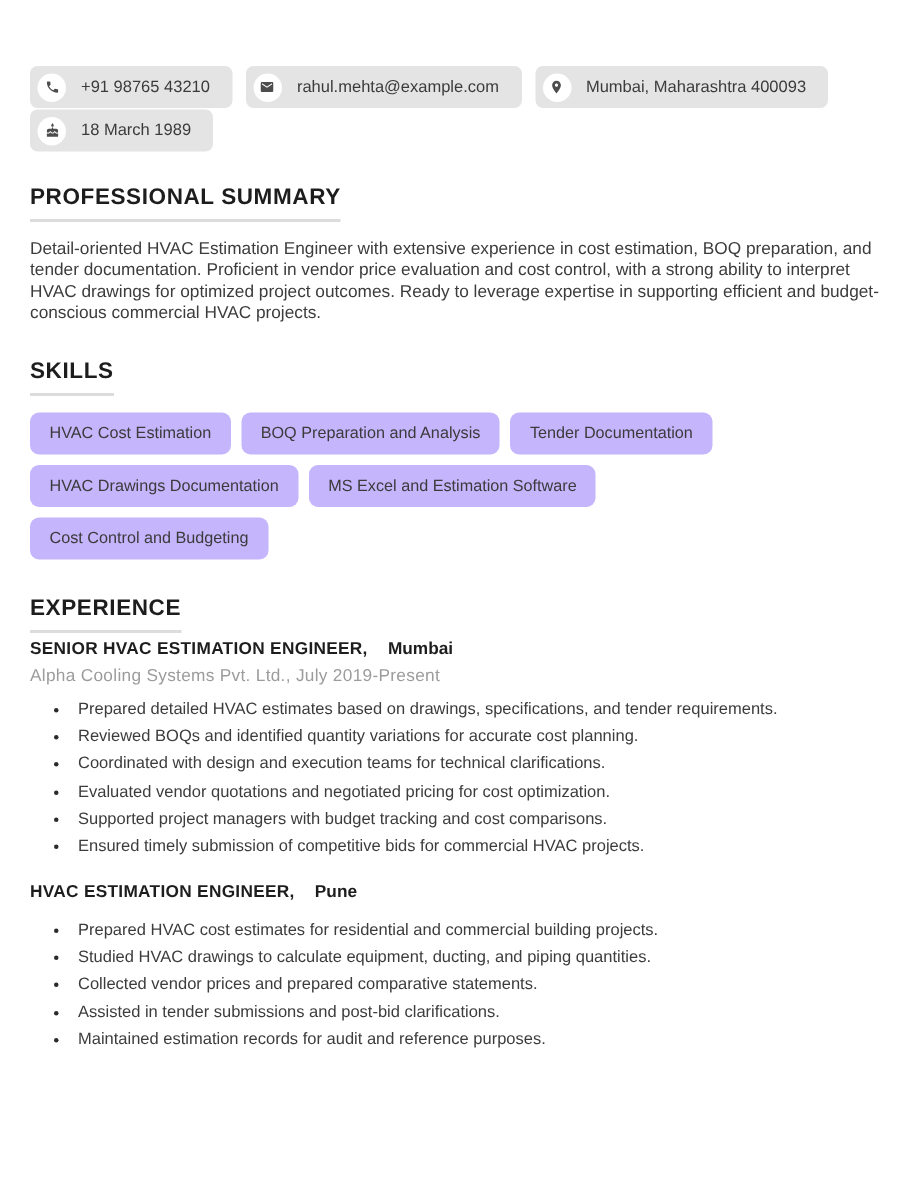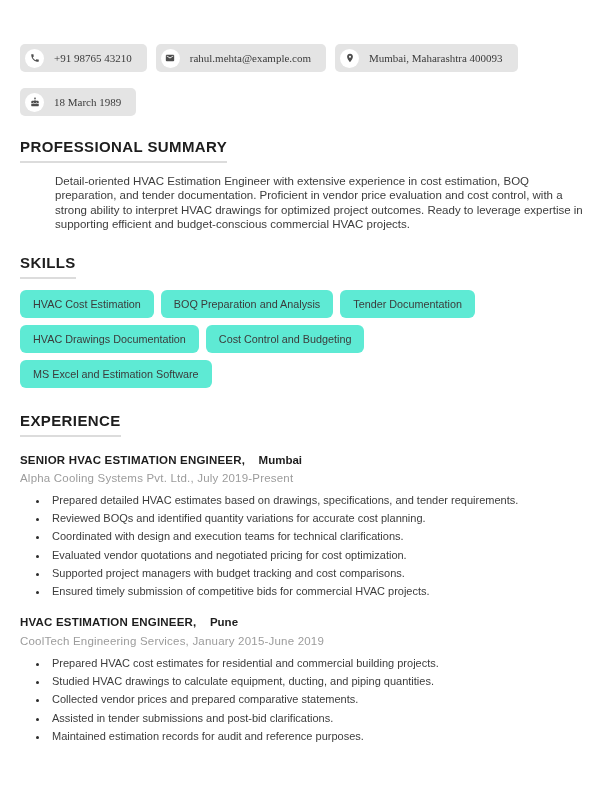--- a/index.html
+++ b/index.html
@@ -23,23 +23,22 @@
   .subtitle {
     margin-top: 6px;
     font-size: 13px;
     color: #8f8f8f;
     letter-spacing: 0.3px;
   }
   .contacts {
     margin-top: 14px;
     display: flex;
     flex-wrap: wrap;
-    gap: 16px 9px;
+    gap: 1px 9px;
     max-width: 540px;
-    font-family: Liberation Serif, serif;
   }
   .chip {
     display: inline-flex;
     align-items: center;
     background: #e4e4e4;
     border-radius: 5px;
     height: 28px;
     padding: 0 15px 0 5px;
     font-size: 11px;
     color: #3b3b3b;
@@ -77,45 +76,44 @@
     margin-top: 6px;
   }
 
   
   .summary-text {
     margin-top: 11px;
     font-size: 11.5px;
     line-height: 1.25;
     color: #3c3c3c;
     max-width: 578px;
-    margin-left: 35px;
   }
 
   
   .skill-chips {
     margin-top: 11px;
     display: flex;
     flex-wrap: wrap;
     gap: 7px 7px;
     max-width: 520px;
   }
   .skill-chip {
     display: inline-flex;
     align-items: center;
-    background: #5eead4;
+    background: #c4b5fd;
     border-radius: 6px;
     height: 28px;
     padding: 0 13px;
     font-size: 10.8px;
     color: #3b3b3b;
     white-space: nowrap;
   }
 
   
-  .job { margin-top: 12px; }
+  .job { margin-top: 0; }
   .job-title-line { line-height: 1.2; }
   .job-pos {
     font-size: 11.5px;
     font-weight: bold;
     color: #1d1d1d;
     letter-spacing: 0.2px;
   }
   .job-loc {
     font-size: 11.5px;
     font-weight: bold;
@@ -188,22 +186,22 @@
     <p class="summary-text">Detail-oriented HVAC Estimation Engineer with extensive experience in cost estimation, BOQ preparation, and tender documentation. Proficient in vendor price evaluation and cost control, with a strong ability to interpret HVAC drawings for optimized project outcomes. Ready to leverage expertise in supporting efficient and budget-conscious commercial HVAC projects.</p>
   </section>
 
   <section class="sec-skills">
     <h2 class="sec-head">SKILLS</h2>
     <div class="skill-chips">
       <span class="skill-chip">HVAC Cost Estimation</span>
       <span class="skill-chip">BOQ Preparation and Analysis</span>
       <span class="skill-chip">Tender Documentation</span>
       <span class="skill-chip">HVAC Drawings Documentation</span>
+      <span class="skill-chip">MS Excel and Estimation Software</span>
       <span class="skill-chip">Cost Control and Budgeting</span>
-      <span class="skill-chip">MS Excel and Estimation Software</span>
     </div>
   </section>
 
   <section class="sec-experience">
     <h2 class="sec-head">EXPERIENCE</h2>
 
     <div class="job">
       <div class="job-title-line">
         <span class="job-pos">SENIOR HVAC ESTIMATION ENGINEER,</span>
         <span class="job-loc">Mumbai</span>
@@ -217,21 +215,20 @@
         <li>Supported project managers with budget tracking and cost comparisons.</li>
         <li>Ensured timely submission of competitive bids for commercial HVAC projects.</li>
       </ul>
     </div>
 
     <div class="job">
       <div class="job-title-line">
         <span class="job-pos">HVAC ESTIMATION ENGINEER,</span>
         <span class="job-loc">Pune</span>
       </div>
-      <div class="job-company">CoolTech Engineering Services, January 2015-June 2019</div>
       <ul class="job-bullets">
         <li>Prepared HVAC cost estimates for residential and commercial building projects.</li>
         <li>Studied HVAC drawings to calculate equipment, ducting, and piping quantities.</li>
         <li>Collected vendor prices and prepared comparative statements.</li>
         <li>Assisted in tender submissions and post-bid clarifications.</li>
         <li>Maintained estimation records for audit and reference purposes.</li>
       </ul>
     </div>
   </section>
 

